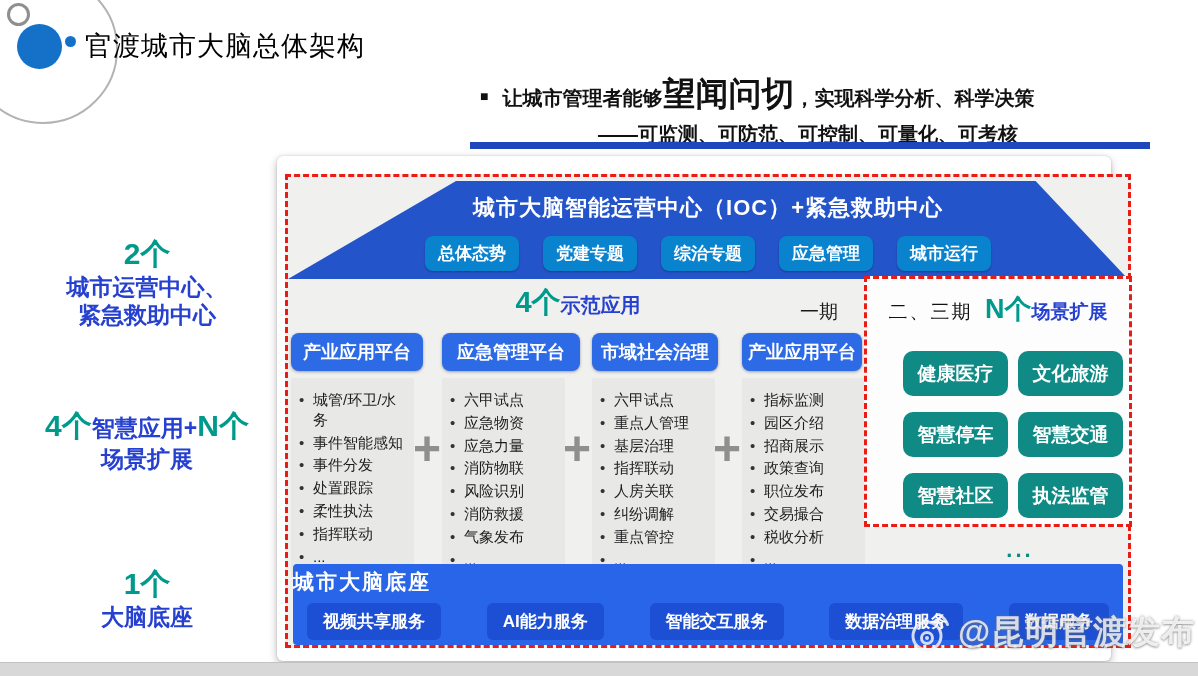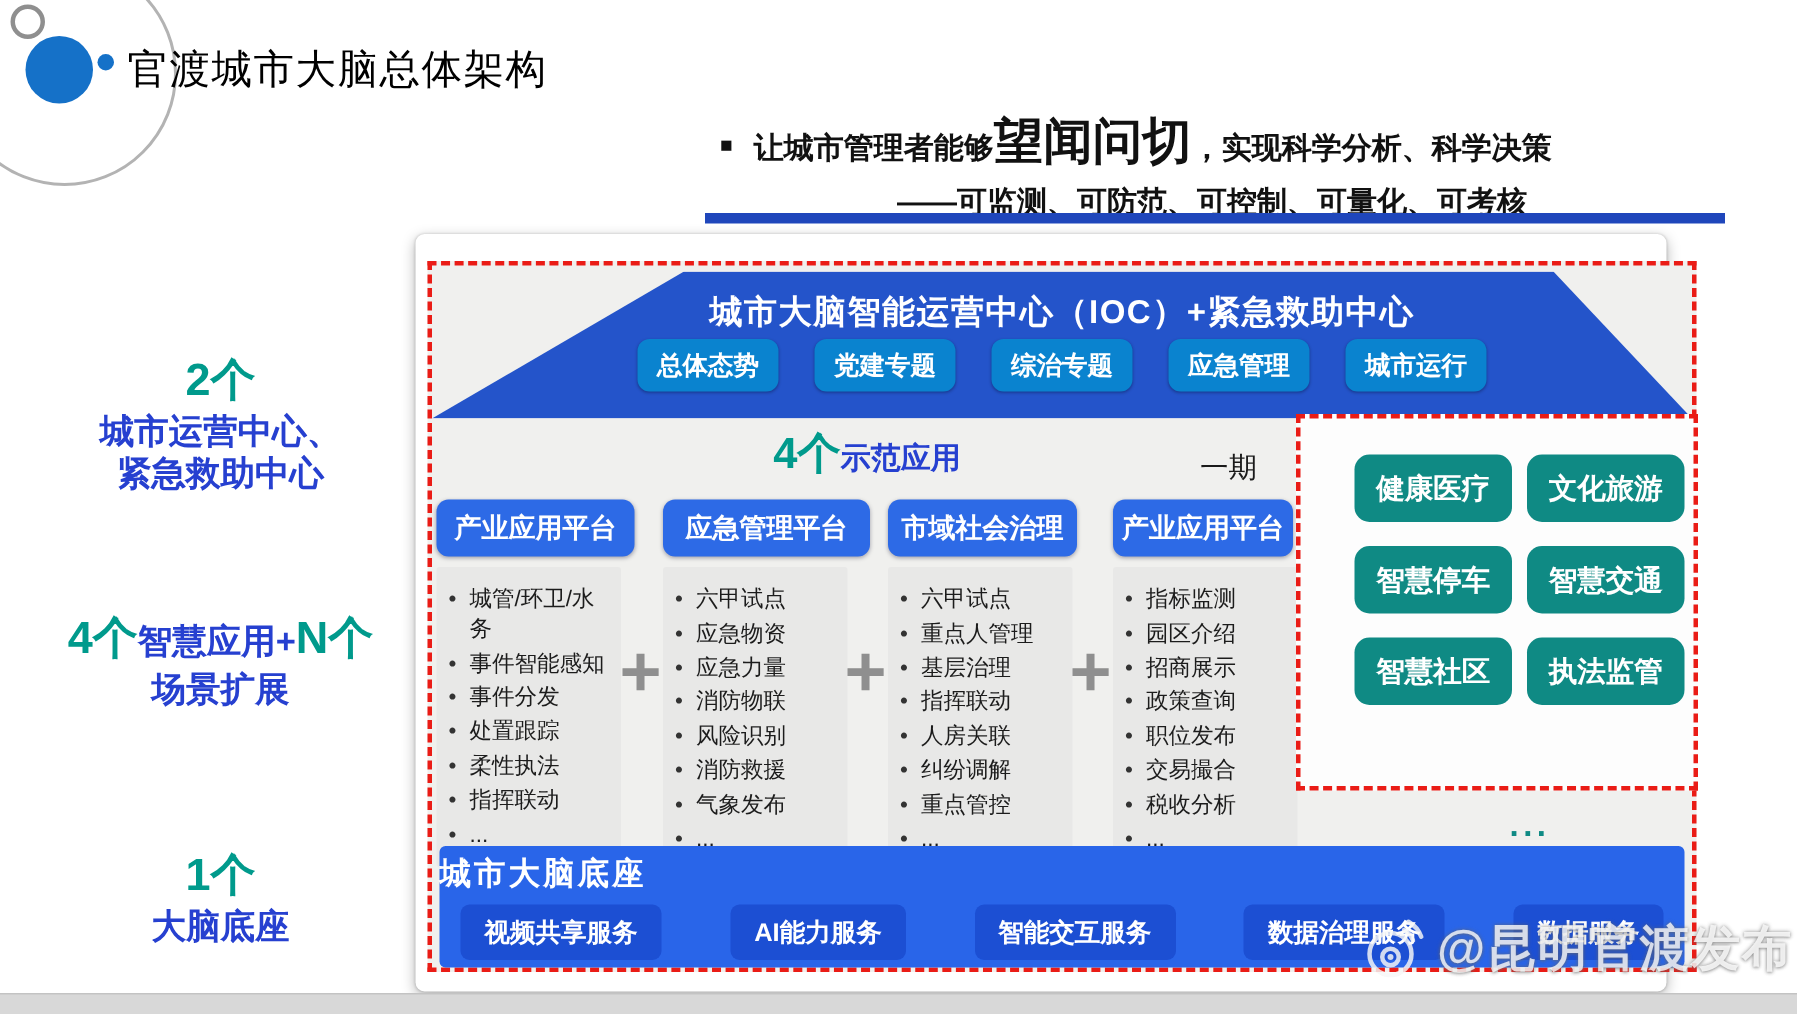--- a/index.html
+++ b/index.html
@@ -40,21 +40,21 @@
     border-radius:6px;box-shadow:0 3px 9px rgba(0,0,0,.28),0 0 2px rgba(0,0,0,.18);}
   .dashed-outer{position:absolute;left:8px;top:18px;width:846px;height:474px;
     box-sizing:border-box;border:3px dashed var(--dashed_red,#ea1c16);
     background:#f0f0ee;}
   
   .trapezoid{position:absolute;left:0;top:4px;width:840px;height:98px;
     background:var(--title_blue,#2454ca);
     clip-path:polygon(20% 0,89% 0,100% 100%,0 100%);}
   .ioc-title{text-align:center;padding-top:12px;font-size:22px;font-weight:800;color:#fff;
     letter-spacing:1px;}
-  .ioc-tabs{display:flex;justify-content:center;gap:24px;margin-top:3px;}
+  .ioc-tabs{display:flex;justify-content:center;gap:24px;margin-top:13px;}
   .ioc-tab{background:var(--tab_blue,#0a83cf);color:#fff;font-size:17px;font-weight:800;
     padding:6px 13px;border-radius:8px;white-space:nowrap;box-shadow:0 1px 2px rgba(0,0,20,.3);}
   
   .apps-heading{position:absolute;left:0;top:106px;width:580px;text-align:center;white-space:nowrap;}
   .apps-count{font-size:29px;font-weight:800;color:var(--accent_teal_text,#009a8c);}
   .apps-label{font-size:20px;font-weight:800;color:var(--accent_blue_text,#2640d0);}
   .phase1-label{position:absolute;left:512px;top:122px;font-size:19px;color:#1a1a1a;}
   
   .col{position:absolute;top:156px;}
   .c1{left:3px;} .c2{left:154px;} .c3{left:304px;} .c4{left:454px;}
@@ -206,20 +206,24 @@
           <li>交易撮合</li>
           <li>税收分析</li>
           <li>...</li>
         </ul>
     </div>
     <div class="plus p1">+</div>
     <div class="plus p2">+</div>
     <div class="plus p3">+</div>
 
     <div class="dashed-inner">
+      <div class="phase2-heading">
+        <span class="phase2-prefix">二、三期</span>
+        <span class="phase2-n">N个</span><span class="phase2-label">场景扩展</span>
+      </div>
       <div class="scene-grid">
         <div class="scene-btn">健康医疗</div>
         <div class="scene-btn">文化旅游</div>
         <div class="scene-btn">智慧停车</div>
         <div class="scene-btn">智慧交通</div>
         <div class="scene-btn">智慧社区</div>
         <div class="scene-btn">执法监管</div>
       </div>
     </div>
     <div class="more-dots">...</div>

